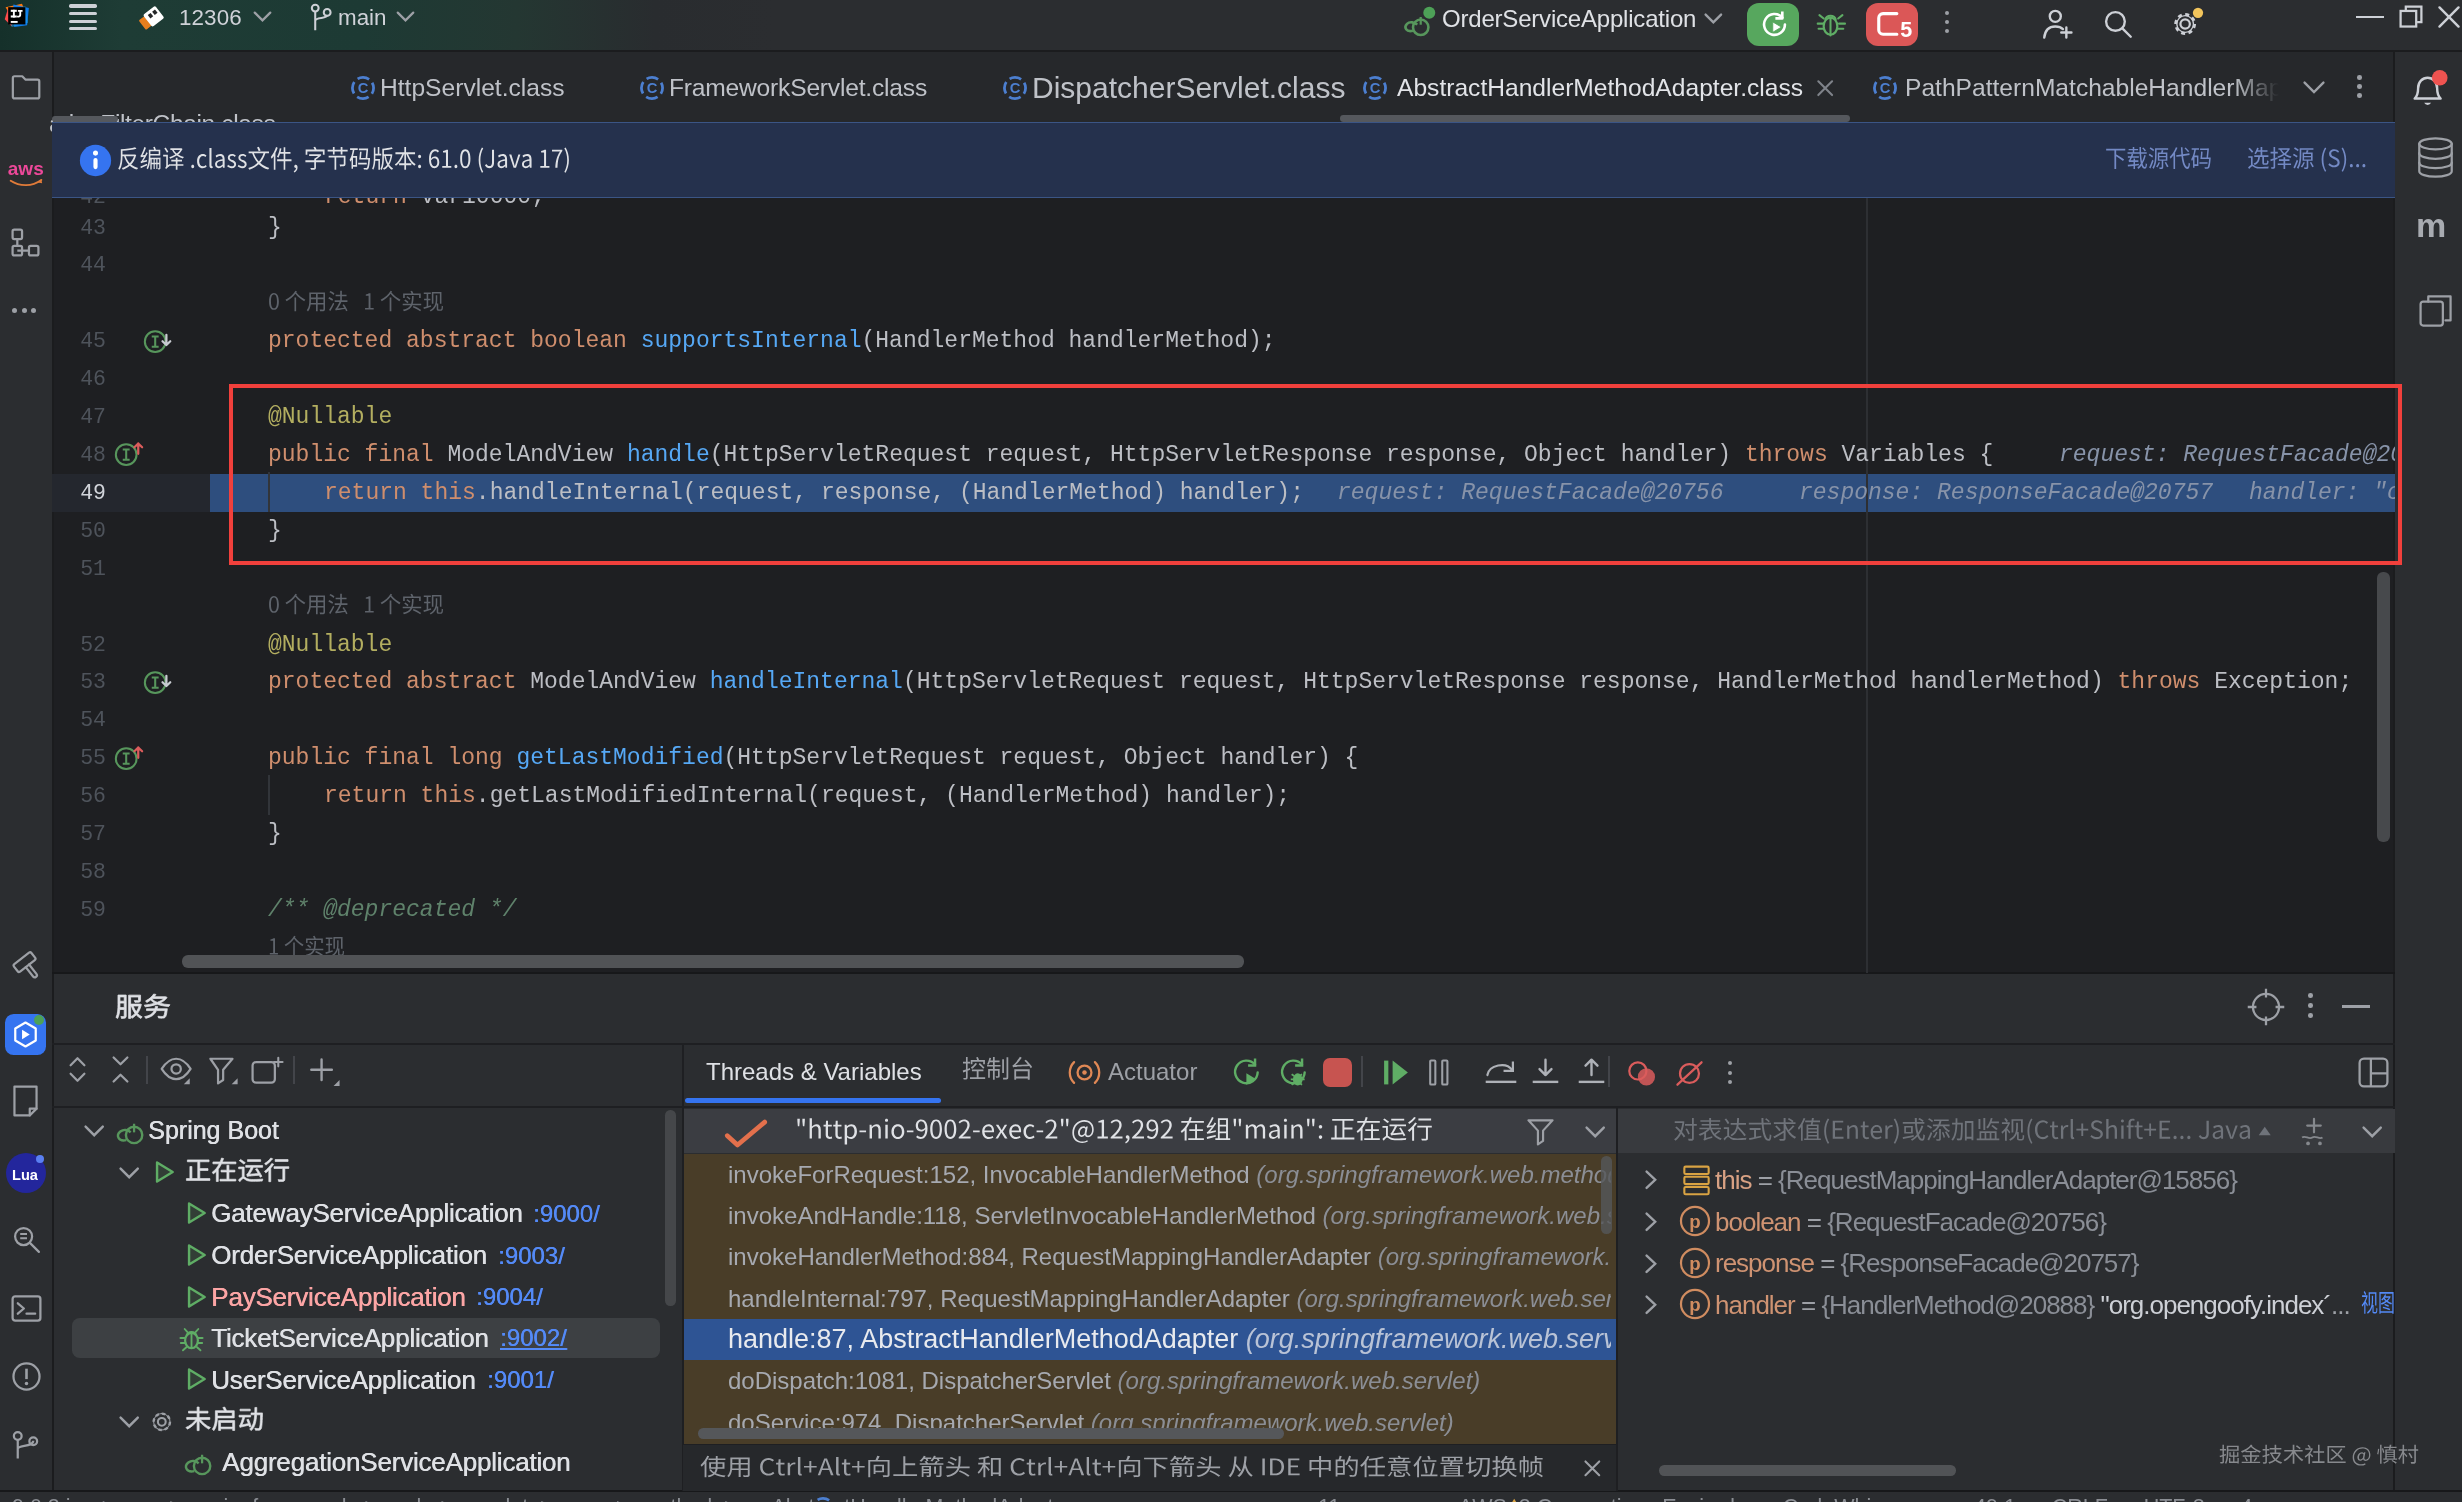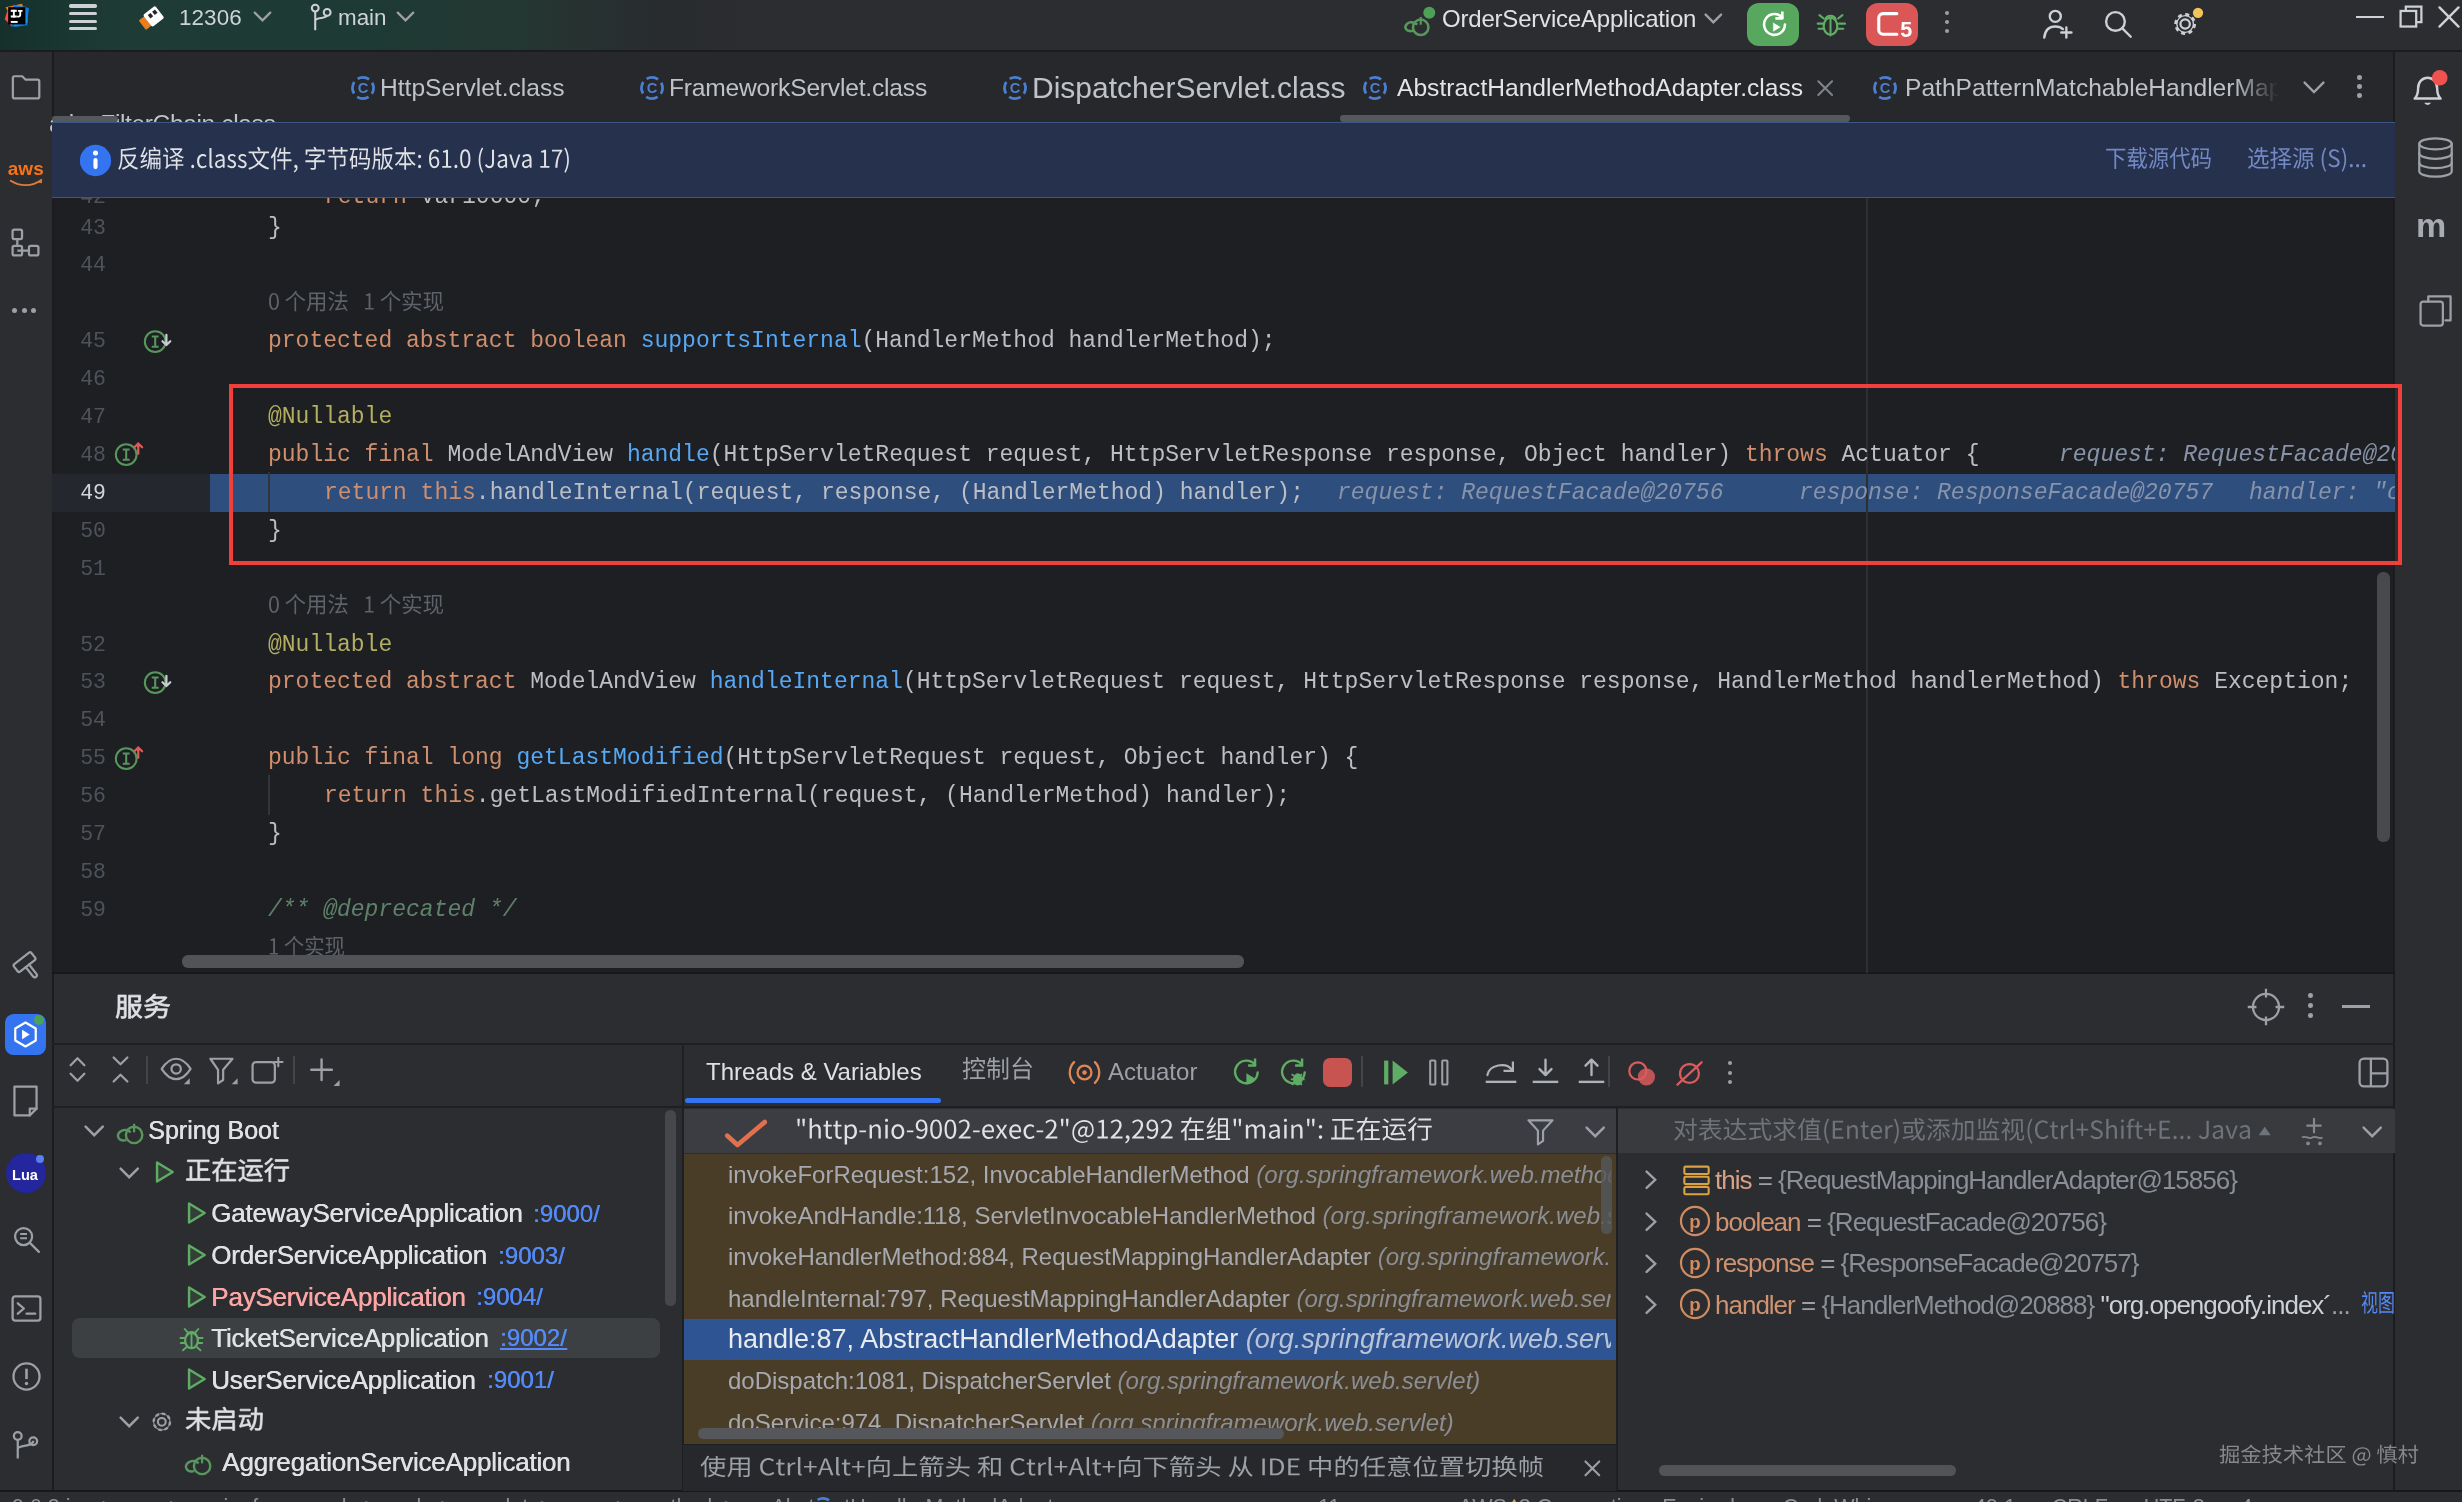--- a/index.html
+++ b/index.html
@@ -155,21 +155,21 @@
 <div class="abs" style="left:1340px;top:115px;width:510px;height:6.9px;background:#55585d;border-radius:3.4px"></div>
 <div class="abs" style="left:52px;top:474px;width:159px;height:38px;background:#24272e;"></div>
 <div class="abs" style="left:210px;top:474px;width:2185px;height:38px;background:#2e4e7e;"></div>
 <div class="abs" style="left:268px;top:472px;width:1.7px;height:40px;background:#32353a;"></div>
 <div class="abs" style="left:268px;top:775px;width:1.7px;height:40px;background:#32353a;"></div>
 <div class="abs" style="left:1866px;top:198px;width:1.7px;height:775px;background:#2d2f33;"></div>
 <div class="abs mono" style="left:324px;top:178px"><span class="kw">return</span><span class="pl"> var10000;</span></div>
 <div class="abs mono" style="left:268px;top:209px"><span class="pl">}</span></div>
 <div class="abs mono" style="left:268px;top:322px"><span class="kw">protected abstract boolean </span><span class="fn">supportsInternal</span><span class="pl">(HandlerMethod handlerMethod);</span></div>
 <div class="abs mono" style="left:268px;top:398px"><span class="ann">@Nullable</span></div>
-<div class="abs mono" style="left:268px;top:436px"><span class="kw">public final </span><span class="pl">ModelAndView </span><span class="fn">handle</span><span class="pl">(HttpServletRequest request, HttpServletResponse response, Object handler) </span><span class="kw">throws</span><span class="pl"> Actuator {</span></div>
+<div class="abs mono" style="left:268px;top:436px"><span class="kw">public final </span><span class="pl">ModelAndView </span><span class="fn">handle</span><span class="pl">(HttpServletRequest request, HttpServletResponse response, Object handler) </span><span class="kw">throws</span><span class="pl"> Variables {</span></div>
 <div class="abs mono" style="left:324px;top:474px"><span class="kw">return this</span><span class="pl">.handleInternal(request, response, (HandlerMethod) handler);</span></div>
 <div class="abs mono" style="left:268px;top:512px"><span class="pl">}</span></div>
 <div class="abs mono" style="left:268px;top:626px"><span class="ann">@Nullable</span></div>
 <div class="abs mono" style="left:268px;top:663px"><span class="kw">protected abstract </span><span class="pl">ModelAndView </span><span class="fn">handleInternal</span><span class="pl">(HttpServletRequest request, HttpServletResponse response, HandlerMethod handlerMethod) </span><span class="kw">throws</span><span class="pl"> Exception;</span></div>
 <div class="abs mono" style="left:268px;top:739px"><span class="kw">public final long </span><span class="fn">getLastModified</span><span class="pl">(HttpServletRequest request, Object handler) {</span></div>
 <div class="abs mono" style="left:324px;top:777px"><span class="kw">return this</span><span class="pl">.getLastModifiedInternal(request, (HandlerMethod) handler);</span></div>
 <div class="abs mono" style="left:268px;top:815px"><span class="pl">}</span></div>
 <div class="abs mono" style="left:268px;top:891px"><span class="cmt">/** @deprecated */</span></div>
 <div class="abs mono hint" style="left:2059px;top:436px;width:336px;overflow:hidden">request: RequestFacade@20756</div>
 <div class="abs mono hint" style="left:1337px;top:474px">request: RequestFacade@20756</div>
@@ -489,21 +489,21 @@
 <svg class="abs" style="left:2361px;top:1290px;" width="34" height="29" viewBox="0 0 58.0 33.9" preserveAspectRatio="none">
       <path d="M13.1 2.6V18.0H15.2V4.5H24.1V18.0H26.3V2.6ZM4.5 2.2C5.5 3.3 6.6 4.9 7.2 6.0L8.9 4.8C8.4 3.8 7.2 2.3 6.1 1.2ZM18.5 6.7V12.4C18.5 16.9 17.6 22.4 10.3 26.2C10.7 26.6 11.4 27.4 11.7 27.9C16.0 25.6 18.3 22.5 19.5 19.3V24.9C19.5 26.9 20.2 27.4 22.2 27.4H24.9C27.4 27.4 27.7 26.2 28.0 21.7C27.4 21.5 26.7 21.2 26.2 20.8C26.0 25.0 25.9 25.8 24.9 25.8H22.5C21.7 25.8 21.5 25.5 21.5 24.7V17.5H20.0C20.4 15.7 20.6 14.0 20.6 12.4V6.7ZM1.8 6.1V8.1H8.8C7.2 11.8 4.1 15.5 1.1 17.5C1.5 17.9 2.0 19.0 2.1 19.6C3.3 18.8 4.4 17.7 5.5 16.5V27.8H7.6V15.3C8.6 16.6 9.8 18.3 10.4 19.2L11.8 17.4C11.3 16.8 9.2 14.5 8.1 13.3C9.5 11.3 10.7 9.1 11.5 6.8L10.4 6.1L9.9 6.1Z M39.9 17.4C42.2 17.9 45.2 18.9 46.8 19.7L47.7 18.3C46.1 17.5 43.1 16.6 40.8 16.1ZM37.0 21.1C41.0 21.6 46.0 22.8 48.8 23.8L49.7 22.1C46.9 21.2 41.9 20.1 38.0 19.6ZM31.4 2.4V27.8H33.5V26.6H53.4V27.8H55.6V2.4ZM33.5 24.7V4.4H53.4V24.7ZM41.0 5.0C39.6 7.4 37.1 9.6 34.6 11.1C35.0 11.4 35.8 12.1 36.1 12.4C37.0 11.8 37.9 11.1 38.8 10.4C39.6 11.3 40.7 12.2 41.9 12.9C39.4 14.1 36.6 15.0 34.0 15.5C34.4 15.9 34.9 16.7 35.1 17.3C37.9 16.6 41.0 15.5 43.7 14.0C46.1 15.3 48.9 16.3 51.6 16.9C51.9 16.4 52.5 15.7 52.9 15.3C50.3 14.8 47.8 14.0 45.5 13.0C47.7 11.6 49.5 9.9 50.7 7.9L49.5 7.2L49.2 7.3H41.6C42.1 6.8 42.5 6.2 42.8 5.6ZM40.0 9.2 40.2 9.0H47.7C46.6 10.1 45.2 11.1 43.7 12.0C42.2 11.2 40.9 10.2 40.0 9.2Z" fill="#548af7"></path>
     </svg>
 <div class="abs" style="left:1659px;top:1465px;width:297px;height:11.2px;background:#515356;border-radius:5.2px"></div>
 <svg class="abs" style="left:2219px;top:1444px;" width="200" height="24" viewBox="0 0 225.5 28.1" preserveAspectRatio="none">
       <path d="M8.8 2.0V9.3C8.8 13.1 8.7 18.4 6.7 22.1C7.2 22.3 7.9 22.8 8.2 23.1C10.2 19.2 10.5 13.3 10.5 9.3V8.0H22.2V2.0ZM10.5 3.5H20.4V6.5H10.5ZM11.3 16.4V22.1H20.8V22.9H22.3V16.4H20.8V20.6H17.4V15.0H21.9V9.7H20.4V13.6H17.4V8.8H15.9V13.6H13.2V9.7H11.7V15.0H15.9V20.6H12.8V16.4ZM3.9 1.0V5.8H1.0V7.5H3.9V12.8C2.7 13.2 1.6 13.5 0.7 13.7L1.1 15.5L3.9 14.6V20.8C3.9 21.1 3.8 21.2 3.5 21.2C3.2 21.2 2.3 21.2 1.2 21.2C1.4 21.7 1.7 22.4 1.7 22.9C3.2 22.9 4.2 22.8 4.8 22.5C5.4 22.3 5.6 21.8 5.6 20.8V14.0L8.0 13.2L7.8 11.6L5.6 12.3V7.5H7.9V5.8H5.6V1.0Z M28.8 15.9C29.7 17.3 30.6 19.2 31.0 20.3L32.5 19.6C32.2 18.5 31.2 16.6 30.2 15.3ZM41.6 15.3C41.0 16.6 39.9 18.6 39.1 19.8L40.4 20.3C41.3 19.2 42.4 17.5 43.3 16.0ZM36.0 0.7C33.7 4.3 29.3 7.1 24.7 8.6C25.2 9.0 25.7 9.7 26.0 10.2C27.3 9.8 28.6 9.2 29.8 8.5V9.8H35.0V13.1H26.7V14.8H35.0V20.7H25.6V22.3H46.4V20.7H36.9V14.8H45.3V13.1H36.9V9.8H42.2V8.3C43.5 9.1 44.8 9.7 46.1 10.2C46.3 9.7 46.9 9.0 47.3 8.6C43.7 7.4 39.4 4.9 37.1 2.4L37.7 1.5ZM41.9 8.2H30.4C32.5 6.9 34.4 5.4 36.0 3.6C37.6 5.3 39.7 6.9 41.9 8.2Z M62.7 1.0V4.7H57.1V6.4H62.7V10.0H57.6V11.7H58.3L58.3 11.7C59.2 14.3 60.6 16.5 62.3 18.3C60.3 19.8 58.0 20.8 55.7 21.4C56.0 21.8 56.5 22.5 56.7 23.0C59.1 22.3 61.5 21.1 63.6 19.6C65.3 21.1 67.5 22.3 70.0 23.1C70.2 22.6 70.8 21.9 71.2 21.5C68.8 20.9 66.7 19.8 64.9 18.4C67.1 16.4 68.8 13.8 69.8 10.5L68.7 10.0L68.3 10.0H64.5V6.4H70.3V4.7H64.5V1.0ZM60.0 11.7H67.5C66.6 13.9 65.3 15.7 63.6 17.2C62.1 15.7 60.9 13.8 60.0 11.7ZM52.3 1.0V5.8H49.2V7.5H52.3V12.8C51.0 13.1 49.8 13.4 48.9 13.7L49.4 15.4L52.3 14.6V20.9C52.3 21.2 52.2 21.3 51.8 21.3C51.5 21.3 50.5 21.3 49.3 21.3C49.6 21.8 49.8 22.5 49.9 23.0C51.6 23.0 52.5 22.9 53.2 22.7C53.8 22.4 54.0 21.9 54.0 20.9V14.0L57.0 13.2L56.7 11.5L54.0 12.3V7.5H56.7V5.8H54.0V1.0Z M86.6 2.5C88.1 3.6 90.0 5.1 90.9 6.1L92.2 4.8C91.3 3.8 89.4 2.4 87.9 1.4ZM83.1 1.0V7.0H73.6V8.8H82.6C80.4 12.8 76.6 16.8 72.8 18.7C73.3 19.1 73.9 19.8 74.2 20.3C77.5 18.4 80.7 15.1 83.1 11.4V23.0H85.0V10.7C87.4 14.3 90.7 18.0 93.6 20.1C94.0 19.6 94.6 18.9 95.1 18.5C91.8 16.5 88.0 12.5 85.8 8.8H94.3V7.0H85.0V1.0Z M99.8 1.7C100.7 2.7 101.6 4.1 102.1 4.9L103.5 4.0C103.1 3.2 102.1 1.9 101.2 0.9ZM97.3 5.1V6.7H103.6C102.1 9.7 99.3 12.6 96.6 14.2C96.9 14.5 97.3 15.5 97.4 16.0C98.6 15.2 99.7 14.3 100.8 13.2V23.0H102.6V12.6C103.5 13.7 104.5 15.0 105.1 15.6L106.2 14.2C105.7 13.6 103.8 11.7 102.9 10.8C104.1 9.3 105.1 7.5 105.9 5.7L104.9 5.0L104.6 5.1ZM111.6 0.9V8.5H106.3V10.2H111.6V20.3H105.2V22.1H119.0V20.3H113.4V10.2H118.5V8.5H113.4V0.9Z M142.2 2.3H122.3V22.3H142.8V20.6H124.1V4.0H142.2ZM126.2 7.1C128.1 8.6 130.2 10.4 132.1 12.3C130.1 14.3 127.8 16.2 125.4 17.5C125.9 17.9 126.6 18.6 126.9 18.9C129.1 17.4 131.3 15.6 133.4 13.5C135.5 15.5 137.3 17.4 138.5 18.9L140.0 17.6C138.7 16.1 136.8 14.1 134.6 12.1C136.3 10.2 137.9 8.1 139.2 5.8L137.5 5.2C136.4 7.2 135.0 9.2 133.3 11.0C131.4 9.2 129.3 7.5 127.5 6.0Z M160.2 25.3C162.0 25.3 163.7 24.8 165.3 23.9L164.7 22.6C163.5 23.3 162.0 23.8 160.3 23.8C155.8 23.8 152.3 20.8 152.3 15.6C152.3 9.3 157.0 5.3 161.7 5.3C166.6 5.3 169.2 8.4 169.2 12.8C169.2 16.2 167.3 18.3 165.6 18.3C164.1 18.3 163.6 17.3 164.1 15.1L165.1 9.8H163.7L163.4 10.9H163.3C162.8 10.0 162.1 9.6 161.2 9.6C158.1 9.6 156.0 13.0 156.0 15.8C156.0 18.2 157.4 19.6 159.3 19.6C160.5 19.6 161.7 18.8 162.5 17.8H162.6C162.8 19.1 163.9 19.8 165.4 19.8C167.8 19.8 170.7 17.4 170.7 12.7C170.7 7.4 167.3 3.8 161.9 3.8C155.9 3.8 150.7 8.5 150.7 15.7C150.7 21.9 154.9 25.3 160.2 25.3ZM159.7 18.1C158.6 18.1 157.8 17.4 157.8 15.7C157.8 13.6 159.1 11.1 161.2 11.1C162.0 11.1 162.4 11.4 162.9 12.2L162.2 16.5C161.3 17.6 160.4 18.1 159.7 18.1Z M181.6 1.0V23.1H183.3V1.0ZM179.3 5.6C179.1 7.4 178.8 10.1 178.3 11.8L179.6 12.2C180.1 10.4 180.5 7.6 180.6 5.8ZM183.7 5.3C184.2 7.0 184.8 9.1 185.0 10.4L186.4 9.8C186.2 8.6 185.6 6.5 185.0 4.9ZM194.5 19.7C196.2 20.6 198.2 22.1 199.2 23.0L200.5 21.8C199.4 20.9 197.3 19.5 195.7 18.6ZM190.2 18.6C189.0 19.7 186.8 21.0 185.0 21.8C185.4 22.1 185.9 22.7 186.1 23.0C187.9 22.2 190.2 20.8 191.7 19.6ZM192.5 0.9 192.1 3.1H186.0V4.6H191.9L191.5 6.3H187.5V16.9H185.3V18.5H200.8V16.9H198.4V6.3H193.1L193.6 4.6H200.2V3.1H193.9L194.4 1.0ZM189.1 16.9V15.3H196.7V16.9ZM189.1 10.2H196.7V11.6H189.1ZM189.1 9.0V7.6H196.7V9.0ZM189.1 12.7H196.7V14.2H189.1Z M213.6 11.0C214.8 12.8 216.1 15.3 216.6 16.8L218.2 16.0C217.7 14.4 216.4 12.1 215.0 10.3ZM220.2 1.0V6.1H213.0V7.8H220.2V20.6C220.2 21.0 220.1 21.1 219.6 21.2C219.1 21.2 217.6 21.2 216.0 21.1C216.3 21.7 216.6 22.5 216.7 23.0C218.7 23.0 220.1 23.0 220.9 22.7C221.7 22.4 222.0 21.8 222.0 20.6V7.8H224.6V6.1H222.0V1.0ZM207.0 1.0V6.1H202.7V7.8H206.7C205.8 11.2 204.0 14.9 202.1 16.9C202.5 17.4 202.9 18.1 203.1 18.6C204.6 16.9 205.9 14.2 207.0 11.3V23.0H208.7V12.1C209.6 13.2 210.8 14.7 211.3 15.6L212.4 14.0C211.9 13.4 209.5 10.8 208.7 10.0V7.8H212.3V6.1H208.7V1.0Z" fill="#87898d"></path>
     </svg>
 <svg class="abs" style="left:9.5px;top:72px" width="33" height="29" viewBox="0 0 38 34">
       <path d="M3 7a2 2 0 0 1 2-2h9l4 4h14a2 2 0 0 1 2 2v18a2 2 0 0 1-2 2H5a2 2 0 0 1-2-2z" stroke="#9da0a6" stroke-width="2.6" fill="none" stroke-linecap="round" stroke-linejoin="round"></path>
     </svg>
-<div class="abs" style="left:7.8px;top:155px;font-family:'Liberation Sans',sans-serif;font-size:19px;line-height:28.4px;color:#f97316;white-space:pre;font-weight:bold">aws</div>
+<div class="abs" style="left:7.8px;top:155px;font-family:'Liberation Sans',sans-serif;font-size:19px;line-height:28.4px;color:#ec4899;white-space:pre;font-weight:bold">aws</div>
 <svg class="abs" style="left:8.6px;top:179px" width="34" height="8.6" viewBox="0 0 40 10">
       <path d="M2 2c11 7 25 7 36-1" stroke="#e07b39" stroke-width="2.2" fill="none" stroke-linecap="round"></path>
       <path d="M38 0l1 5-5-1" fill="#e07b39"></path>
     </svg>
 <svg class="abs" style="left:10.3px;top:227px" width="31" height="31" viewBox="0 0 36 36">
       <rect x="3" y="3" width="11" height="11" rx="2" stroke="#9da0a6" stroke-width="2.6" fill="none" stroke-linecap="round" stroke-linejoin="round"></rect>
       <rect x="3" y="22" width="11" height="11" rx="2" stroke="#9da0a6" stroke-width="2.6" fill="none" stroke-linecap="round" stroke-linejoin="round"></rect>
       <rect x="22" y="22" width="11" height="11" rx="2" stroke="#9da0a6" stroke-width="2.6" fill="none" stroke-linecap="round" stroke-linejoin="round"></rect>
       <path d="M8.5 14v8M8.5 27.5H22" stroke="#9da0a6" stroke-width="2.6"></path>
     </svg>

